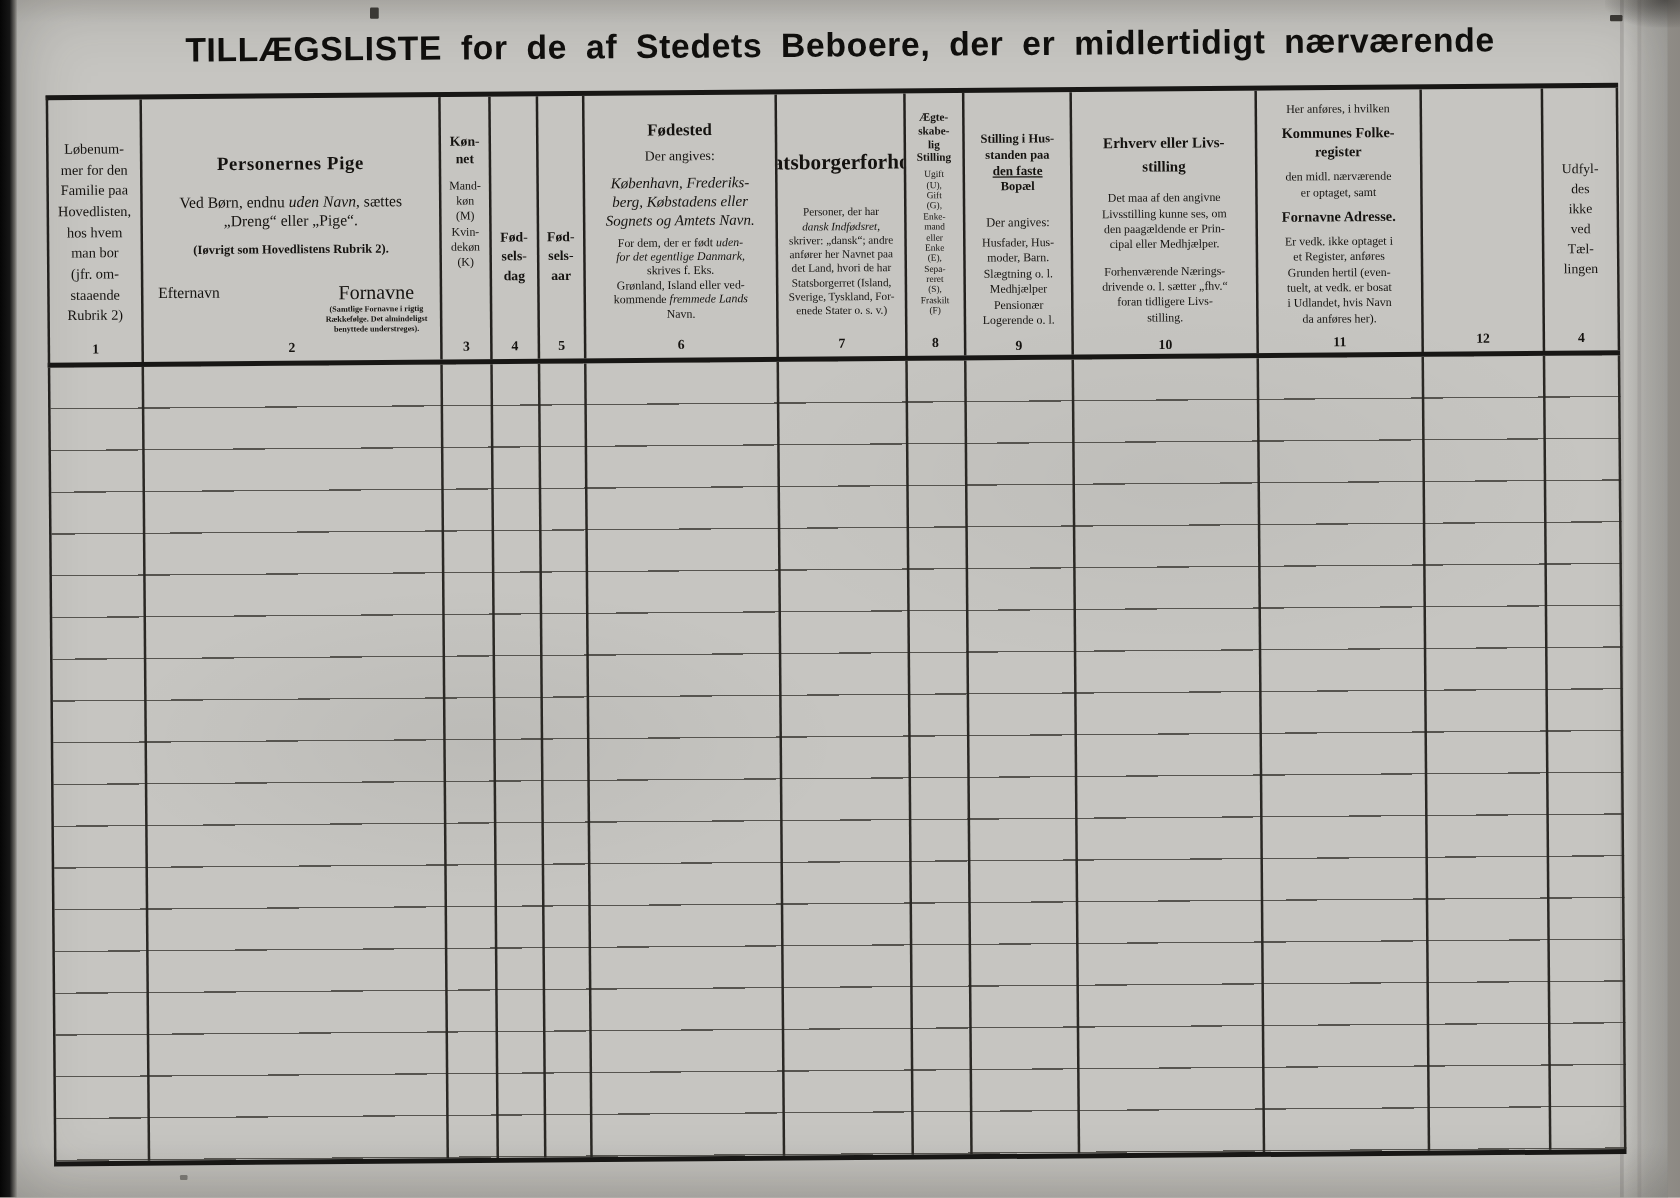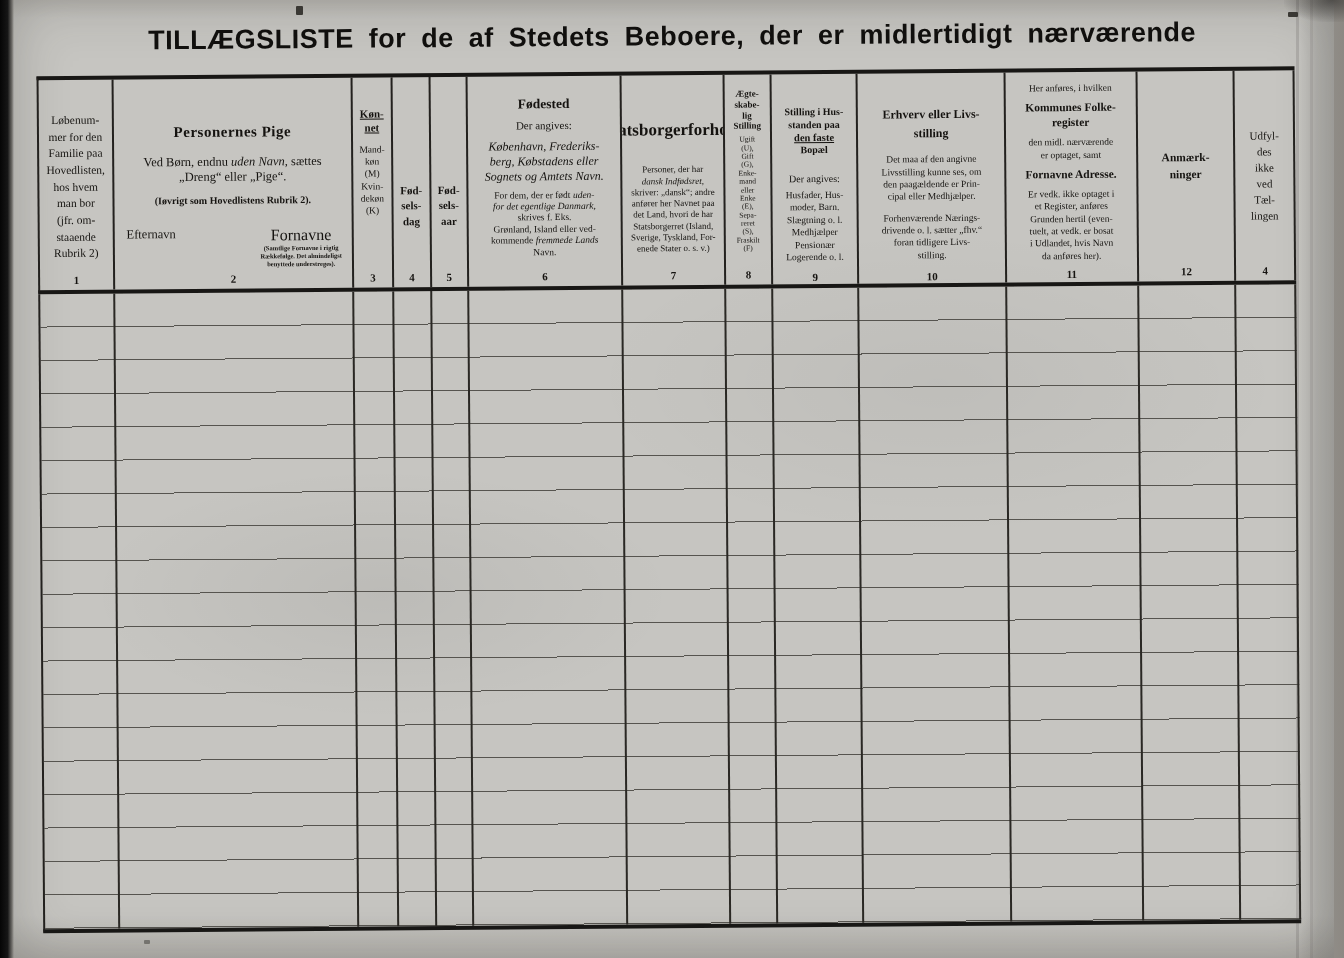--- a/index.html
+++ b/index.html
@@ -59,21 +59,21 @@
   .s-b{font-weight:bold;}
   .s-bu{font-weight:bold;text-decoration:underline;}
   .s-sb{font-weight:bold;}
   .colnum{margin-top:auto;padding-bottom:4px;font-size:11px;font-weight:600;}
   
   .hcell:nth-child(1) .hcontent{padding-top:32px;} .hcell:nth-child(1) .s-n{font-size:11.5px;line-height:1.45;}
   .hcell:nth-child(2) .hcontent{padding-top:44px;}
   .hcell:nth-child(2) .s-b{font-size:15px;margin-bottom:13px;letter-spacing:0.5px;}
   .hcell:nth-child(2) .s-n{font-size:12.5px;margin-bottom:9px;}
   .hcell:nth-child(2) .s-sb{font-size:10px;}
-  .hcell:nth-child(3) .hcontent{padding-top:30px;} .hcell:nth-child(3) .s-b{font-size:11px;text-decoration:underline;}
+  .hcell:nth-child(3) .hcontent{padding-top:30px;} .hcell:nth-child(3) .s-b{font-size:11px;}
   .hcell:nth-child(3) .s-s{font-size:9.5px;line-height:1.3;}
   .hcell:nth-child(4) .hcontent,.hcell:nth-child(5) .hcontent{padding-top:70px;margin-top:36px;}
   .hcell:nth-child(4) .s-b,.hcell:nth-child(5) .s-b{font-size:11px;line-height:1.4;}
   .hcell:nth-child(6) .hcontent{padding-top:20px;}
   .hcell:nth-child(6) .s-b{font-size:13.5px;margin-bottom:6px;}
   .hcell:nth-child(6) .s-n{font-size:11px;margin-bottom:6px;}
   .hcell:nth-child(6) .s-i{font-size:12px;font-style:italic;margin-bottom:6px;}
   .hcell:nth-child(6) .s-s{font-size:9.5px;line-height:1.2;}
   .hcell:nth-child(7) .hcontent{padding-top:44px;}
   .hcell:nth-child(7) .s-b{font-size:17px;margin-bottom:24px;}
@@ -217,23 +217,20 @@
           <div class="hcontent">
             <div class="block s-s">Her anføres, i hvilken</div>
             <div class="block s-b">Kommunes Folke-<br>register</div>
             <div class="block s-s">den midl. nærværende<br>er optaget, samt</div>
             <div class="block s-b">Fornavne Adresse.</div>
             <div class="block s-s">Er vedk. ikke optaget i<br>et Register, anføres<br>Grunden hertil (even-<br>tuelt, at vedk. er bosat<br>i Udlandet, hvis Navn<br>da anføres her).</div>
           </div>
           <div class="colnum">11</div>
         </div>
         <div class="hcell" style="width: 98px;">
-          <div class="hcontent">
-            <div class="block s-b">Anmærk-<br>ninger</div>
-          </div>
           <div class="colnum">12</div>
         </div>
         <div class="hcell" style="width: 60px;">
           <div class="hcontent">
             <div class="block s-n">Udfyl-<br>des<br>ikke<br>ved<br>Tæl-<br>lingen</div>
           </div>
           <div class="colnum">4</div>
         </div>
       </div>
     <div id="tbody">

